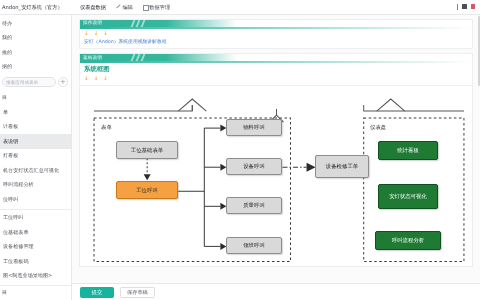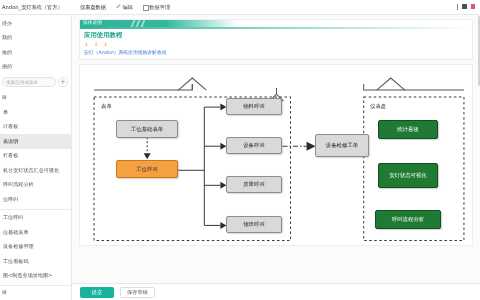--- a/index.html
+++ b/index.html
@@ -269,26 +269,38 @@
 
         <div class="card">
           <div class="card-strip">
             <span class="lbl">操作说明</span>
             <span class="slash" style="left:52px"></span>
             <span class="slash" style="left:57px"></span>
             <span class="slash" style="left:62px"></span>
           </div>
           <div class="strip-rule"></div>
           <div class="card-body">
-            <div class="card-title">应用使用教程</div>
             <div class="arrows">↓ ↓ ↓</div>
             <div class="card-link">安灯（Andon）系统使用视频讲解教程</div>
           </div>
         </div>
 
+        <div class="card" style="margin-bottom:0;border-bottom:none">
+          <div class="card-strip">
+            <span class="lbl">架构说明</span>
+            <span class="slash" style="left:52px"></span>
+            <span class="slash" style="left:57px"></span>
+            <span class="slash" style="left:62px"></span>
+          </div>
+          <div class="strip-rule"></div>
+          <div class="card-body" style="padding-bottom:2px">
+            <div class="card-title">系统框图</div>
+            <div class="arrows">↓ ↓ ↓</div>
+          </div>
+        </div>
 
         <div class="diagram-card">
           <svg class="diag" viewBox="0 0 391 182" preserveAspectRatio="none">
 
             <rect x="14" y="32" width="196" height="143" fill="none" stroke="#3a3a3a" stroke-width="1" stroke-dasharray="2.5,2.5"></rect>
             <rect x="283" y="32" width="100" height="143" fill="none" stroke="#3a3a3a" stroke-width="1" stroke-dasharray="2.5,2.5"></rect>
 
             <path d="M196 23 L196 29" stroke="#555" stroke-width="1" fill="none"></path>
 
             <path d="M196 29 L189 36 M196 29 L203 36" stroke="#555" stroke-width="1" fill="none"></path>

